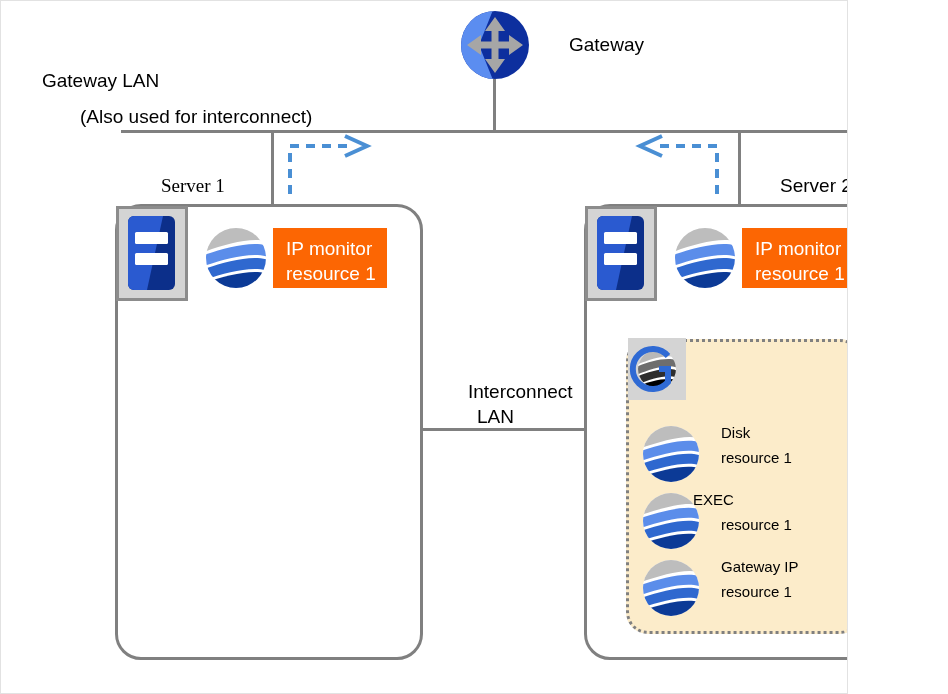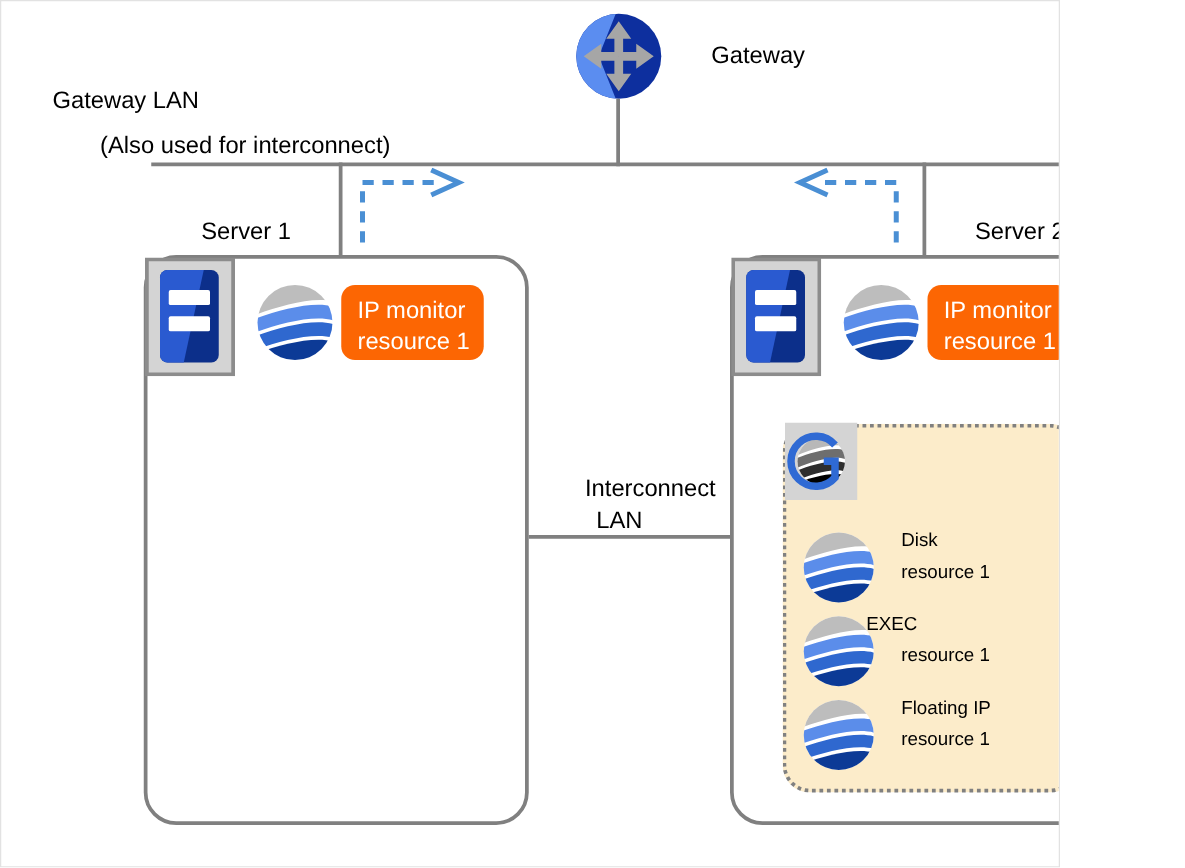--- a/index.html
+++ b/index.html
@@ -48,21 +48,21 @@
     position: absolute;
     border: 3px dotted #808080;
     border-radius: 22px;
     background: #fcecca;
     box-sizing: border-box;
   }
   
   .pill {
     position: absolute;
     background: #fc6603;
-    border-radius: 11px;
+    border-radius: 0;
     color: #ffffff;
     font-size: 19px;
     line-height: 25px;
     padding: 8px 12px 9px 13px;
     box-sizing: border-box;
     white-space: pre;
   }
   
   .icon {
     position: absolute;
@@ -121,21 +121,21 @@
     </svg>
   </div>
 
   <div class="icon" style="left:630px; top:133px; width:95px; height:62px;">
     <svg width="95" height="62" viewBox="0 0 95 62">
       <path d="M86 60 L86 12 L25 12" fill="none" stroke="#4a8fd4" stroke-width="4" stroke-dasharray="9 7"></path>
       <path d="M31 2 L9 12 L31 22" fill="none" stroke="#4a8fd4" stroke-width="4" stroke-linejoin="miter" stroke-linecap="butt"></path>
     </svg>
   </div>
 
-  <div class="lbl" style="left:160px; top:172px;">Server 1</div>
+  <div class="lbl" style="left:160px; top:172px;font-family:Liberation Serif, serif;">Server 1</div>
   <div class="lbl" style="left:779px; top:172px;text-align:right;">Server 2</div>
 
   <div class="lbl" style="left:467px; top:378px;">Interconnect</div>
   <div class="lbl" style="left:476px; top:403px;">LAN</div>
   <div class="hline" style="left:422px; top:427px; width:164px;"></div>
 
   <div class="server-box" style="left:114px; top:203px; width:308px; height:456px;"></div>
 
   <div class="icon" style="left:115px; top:205px; width:72px; height:95px;">
     <svg width="72" height="95" viewBox="0 0 72 95">
@@ -268,16 +268,16 @@
         </defs>
       <g clip-path="url(#r3)">
         <rect x="-4" y="-4" width="66" height="66" fill="#ffffff"></rect>
         <path d="M-4 -4 H62 V15 C47 7 17 17 -4 24 Z" fill="#bdbdbd"></path>
         <path d="M-4 27 C17 20 47 11 62 19 V29 C47 21 17 30 -4 37 Z" fill="#5b8dea"></path>
         <path d="M-4 40 C17 33 47 24 62 32 V42 C47 34 17 43 -4 50 Z" fill="#2f68cf"></path>
         <path d="M-4 53 C17 46 47 37 62 45 V62 H-4 Z" fill="#0c3a96"></path>
       </g>
     </svg>
   </div>
-  <div class="res-label" style="left:720px; top:553px;">Floating IP</div>
+  <div class="res-label" style="left:720px; top:553px;">Gateway IP</div>
   <div class="res-label" style="left:720px; top:578px;">resource 1</div>
 
 </div>
 
 </body></html>

